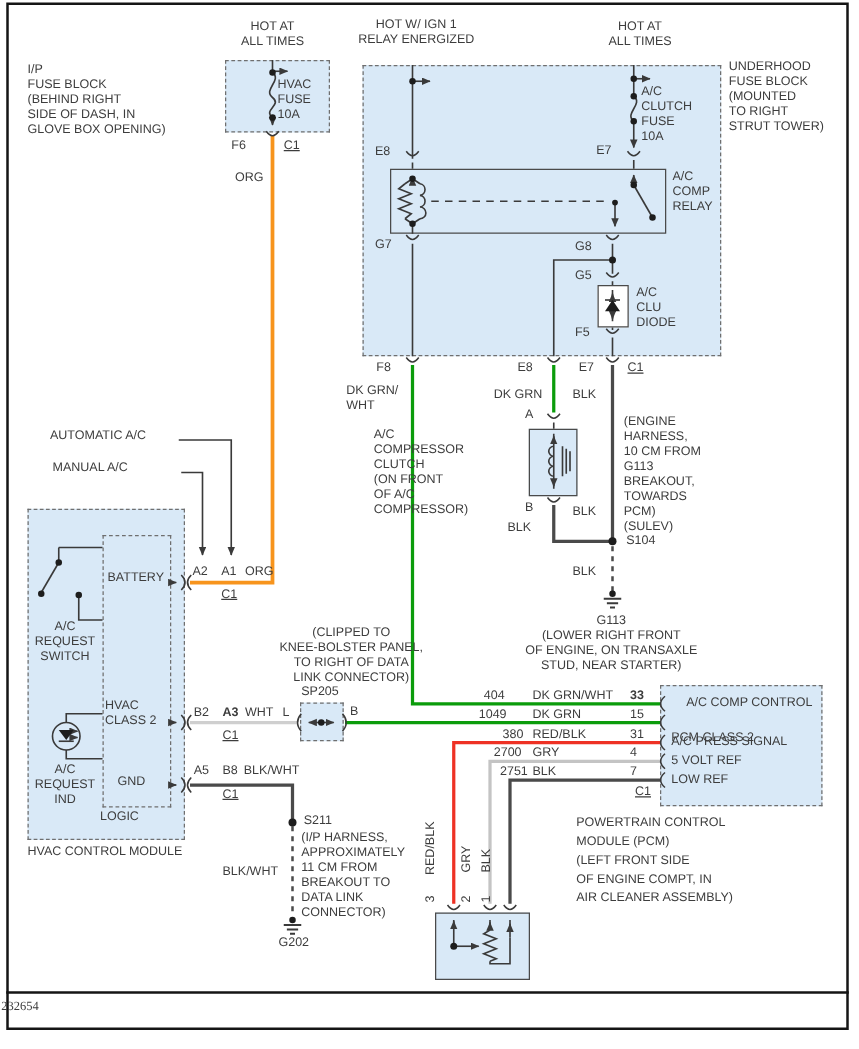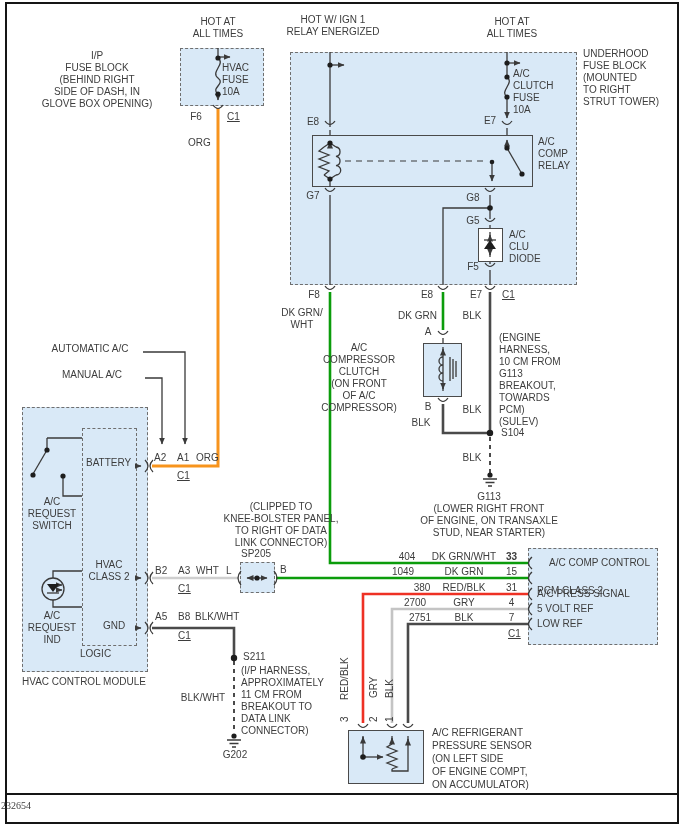--- a/index.html
+++ b/index.html
@@ -3,21 +3,21 @@
 <meta charset="utf-8">
 <style>
   html,body { margin:0; padding:0; background:#fff; }
   #page { position:relative; width:687px; height:839px; background:#fff;
           font-family:"Liberation Sans", sans-serif; overflow:hidden; }
   #frame { position:absolute; left:5px; top:2px; width:674px; height:822px;
            border:2.5px solid #151515; box-sizing:border-box; }
   #bottom-rule { position:absolute; left:5px; top:793px; width:674px; height:2px; background:#151515; }
   .lbl { position:absolute; font-size:10px; line-height:12px; color:#3d3d3d;
          white-space:pre-line; z-index:30; }
-  .r { text-align:center; } .c { text-align:center; }
+  .r { text-align:left; } .c { text-align:center; }
   .u { text-decoration:underline; }
   .lh13 { line-height:13px; } .lh15 { line-height:15px; }
   .vtext { transform:rotate(-90deg); transform-origin:left bottom; white-space:nowrap; }
   .box { position:absolute; box-sizing:border-box; z-index:5; }
   .dash { border:1.5px dashed #6f6f6f; background:#d9e9f7; }
   .dash-clear { border:1.5px dashed #6f6f6f; background:transparent; }
   .solid { border:1.4px solid #4a4a4a; background:#d9e9f7; }
   .solid-clear { border:1.4px solid #4a4a4a; background:transparent; }
   .solid-white { border:1.4px solid #4a4a4a; background:#ffffff; }
   svg#wires { position:absolute; left:0; top:0; z-index:20; }
@@ -302,21 +302,21 @@
   <div class="lbl" style="left:154px;top:452px;">A2</div>
   <div class="lbl" style="left:177px;top:452px;">A1</div>
   <div class="lbl" style="left:196px;top:452px;">ORG</div>
   <div class="lbl u" style="left:177px;top:470px;">C1</div>
   <div class="lbl c" style="left:24px;top:496px;width:56px;">A/C
 REQUEST
 SWITCH</div>
   <div class="lbl r" style="left:84px;top:559px;width:50px;">HVAC
 CLASS 2</div>
   <div class="lbl" style="left:155px;top:565px;">B2</div>
-  <div class="lbl" style="left:178px;top:565px;">A3</div>
+  <div class="lbl" style="left:178px;top:565px;font-weight:bold;">A3</div>
   <div class="lbl" style="left:196px;top:565px;">WHT</div>
   <div class="lbl" style="left:226px;top:565px;">L</div>
   <div class="lbl u" style="left:178px;top:583px;">C1</div>
   <div class="lbl" style="left:280px;top:564px;">B</div>
   <div class="lbl r" style="left:94px;top:620px;width:40px;">GND</div>
   <div class="lbl" style="left:155px;top:611px;">A5</div>
   <div class="lbl" style="left:178px;top:611px;">B8</div>
   <div class="lbl" style="left:195px;top:611px;">BLK/WHT</div>
   <div class="lbl u" style="left:178px;top:630px;">C1</div>
   <div class="lbl c" style="left:24px;top:610px;width:56px;">A/C
@@ -359,27 +359,27 @@
   <div class="lbl r" style="left:426px;top:597px;width:76px;">GRY</div>
   <div class="lbl r" style="left:426px;top:612px;width:76px;">BLK</div>
 
   <div class="lbl r" style="left:504px;top:551px;width:15px;font-weight:bold;">33</div>
   <div class="lbl r" style="left:504px;top:566px;width:15px;">15</div>
   <div class="lbl r" style="left:504px;top:582px;width:15px;">31</div>
   <div class="lbl r" style="left:504px;top:597px;width:15px;">4</div>
   <div class="lbl r" style="left:504px;top:612px;width:15px;">7</div>
 
   <div class="lbl u" style="left:508px;top:628px;">C1</div>
+  <div class="lbl r lh15" style="left:461px;top:651px;width:201px;">POWERTRAIN CONTROL
+MODULE (PCM)
+(LEFT FRONT SIDE
+OF ENGINE COMPT, IN
+AIR CLEANER ASSEMBLY)</div>
 
   <div class="lbl vtext" style="left:351px;top:688px;">RED/BLK</div>
   <div class="lbl vtext" style="left:380px;top:686px;">GRY</div>
   <div class="lbl vtext" style="left:396px;top:686px;">BLK</div>
   <div class="lbl vtext" style="left:351px;top:710px;">3</div>
   <div class="lbl vtext" style="left:380px;top:710px;">2</div>
   <div class="lbl vtext" style="left:396px;top:710px;">1</div>
-  <div class="lbl lh13" style="left:432px;top:726px;">A/C REFRIGERANT
-PRESSURE SENSOR
-(ON LEFT SIDE
-OF ENGINE COMPT,
-ON ACCUMULATOR)</div>
 
   <div class="lbl" style="left:1px;top:800px;font-family:Liberation Serif, serif;">232654</div>
 </div>
 
 </body></html>

